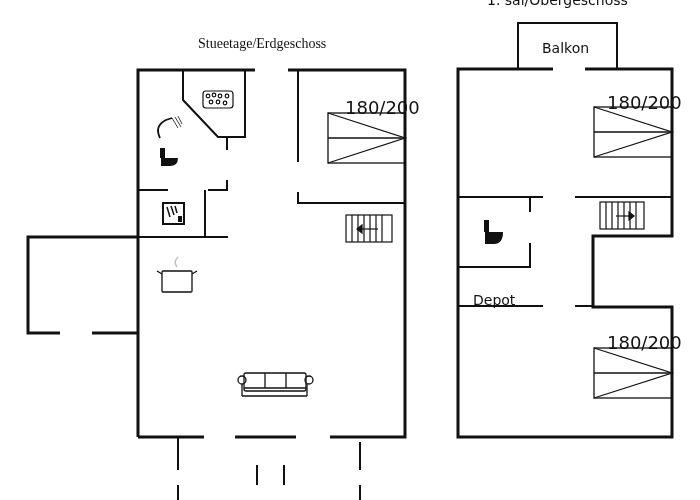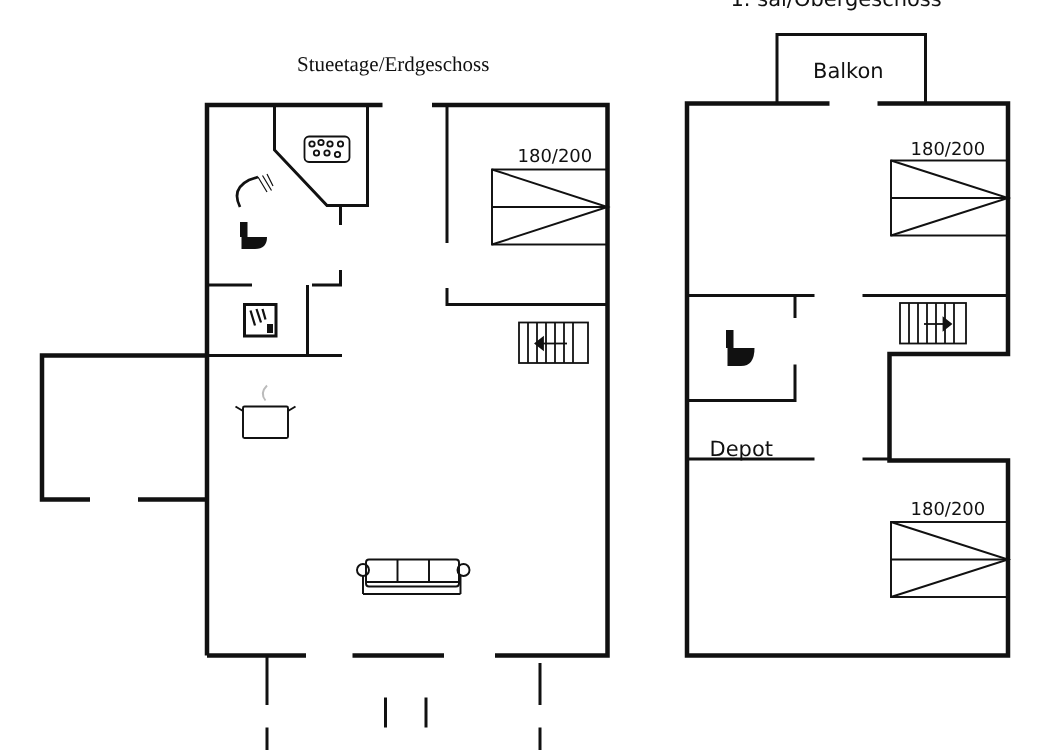--- a/index.html
+++ b/index.html
@@ -1,19 +1,19 @@
 <!DOCTYPE html>
 <html><head>
 <meta charset="utf-8">
 <style>
   html,body{margin:0;padding:0;background:#fff;}
   body{width:700px;height:500px;position:relative;overflow:hidden;font-family:"DejaVu Sans",sans-serif;}
   svg{position:absolute;left:0;top:0;}
   .lbl{position:absolute;font-size:14px;color:#111;white-space:nowrap;}
-  .sm{font-size:12px;}
+  .sm{font-size:18px;}
 </style>
 </head>
 <body>
 
 <div class="lbl" style="left:198px;top:36px;font-family:Liberation Serif, serif;">Stueetage/Erdgeschoss</div>
 <div class="lbl" style="left:487px;top:-8px;">1. sal/Obergeschoss</div>
 <div class="lbl" style="left:542px;top:40px;">Balkon</div>
 <div class="lbl" style="left:473px;top:292px;">Depot</div>
 <div class="lbl sm" style="left:345px;top:97px;">180/200</div>
 <div class="lbl sm" style="left:607px;top:92px;">180/200</div>

